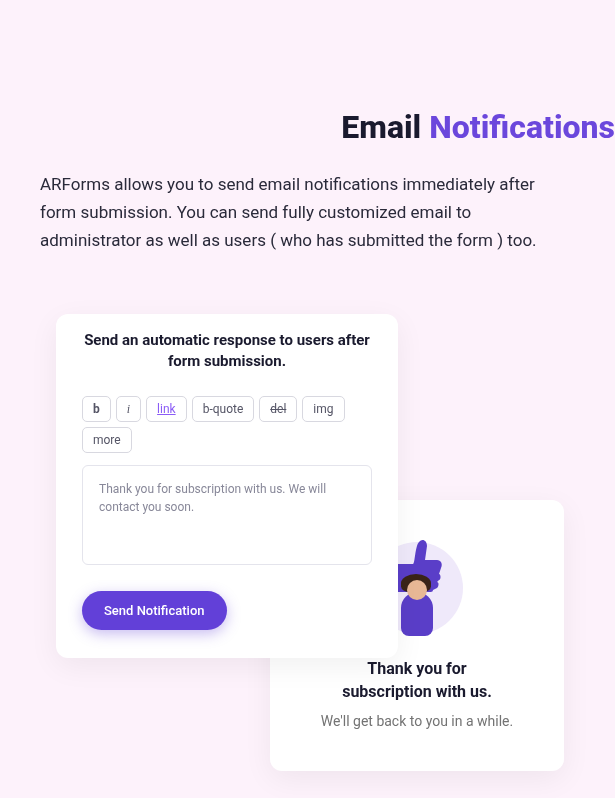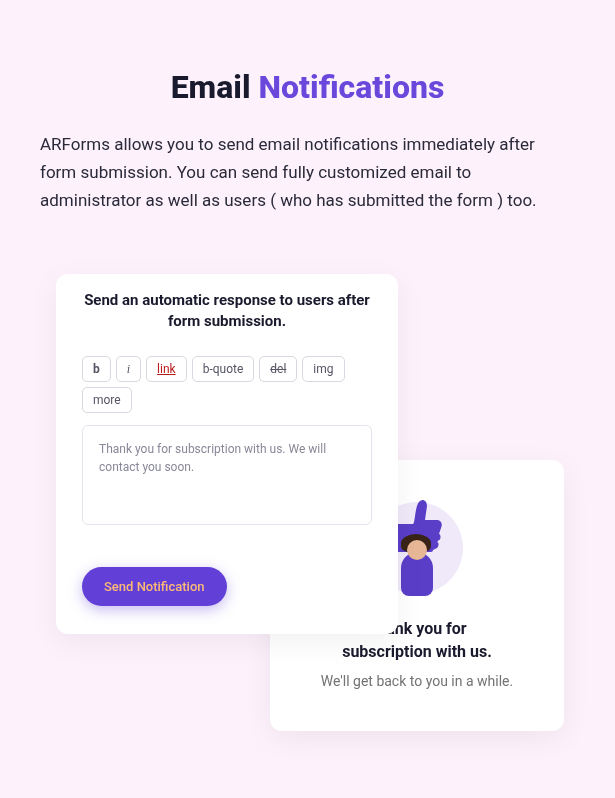--- a/index.html
+++ b/index.html
@@ -9,22 +9,22 @@
     }
     body {
       font-family: -apple-system, BlinkMacSystemFont, 'Segoe UI', Roboto, Arial, sans-serif;
       background: #fdf2fb;
       width: 615px;
       height: 798px;
       overflow: hidden;
       position: relative;
     }
     .heading {
-      text-align: center;
-      padding-top: 68px;
+      text-align: right;
+      padding-top: 108px;
       font-size: 32px;
       font-weight: 800;
       color: #1a1a2e;
     }
     .heading-accent {
       color: #6b47dc;
     }
     .description {
       text-align: left;
       padding: 24px 40px 0;
@@ -66,38 +66,38 @@
       border-radius: 5px;
       padding: 6px 10px;
       font-size: 12px;
       color: #555566;
       cursor: pointer;
       font-family: inherit;
       line-height: 1;
     }
     .toolbar-btn.bold { font-weight: 700; }
     .toolbar-btn.italic { font-style: italic; font-family: Georgia, serif; }
-    .toolbar-btn.link { text-decoration: underline; color: #b91c1c; }
+    .toolbar-btn.link { text-decoration: underline; color: #8b5cf6; }
     .toolbar-btn.del { text-decoration: line-through; }
     .editor-textarea {
       width: 100%;
       height: 100px;
       border: 1px solid #e4e4ec;
       border-radius: 6px;
       padding: 14px 16px;
       font-size: 12px;
       color: #888899;
       font-family: inherit;
       resize: none;
       line-height: 1.5;
     }
     .send-btn {
-      margin-top: 38px;
+      margin-top: 22px;
       background: #6240d8;
-      color: #fdba74;
+      color: #ffffff;
       border: none;
       border-radius: 24px;
       padding: 12px 22px;
       font-size: 13px;
       font-weight: 500;
       cursor: pointer;
       font-family: inherit;
       box-shadow: 0 4px 14px rgba(98,64,216,0.35);
     }
     .card-thanks {

